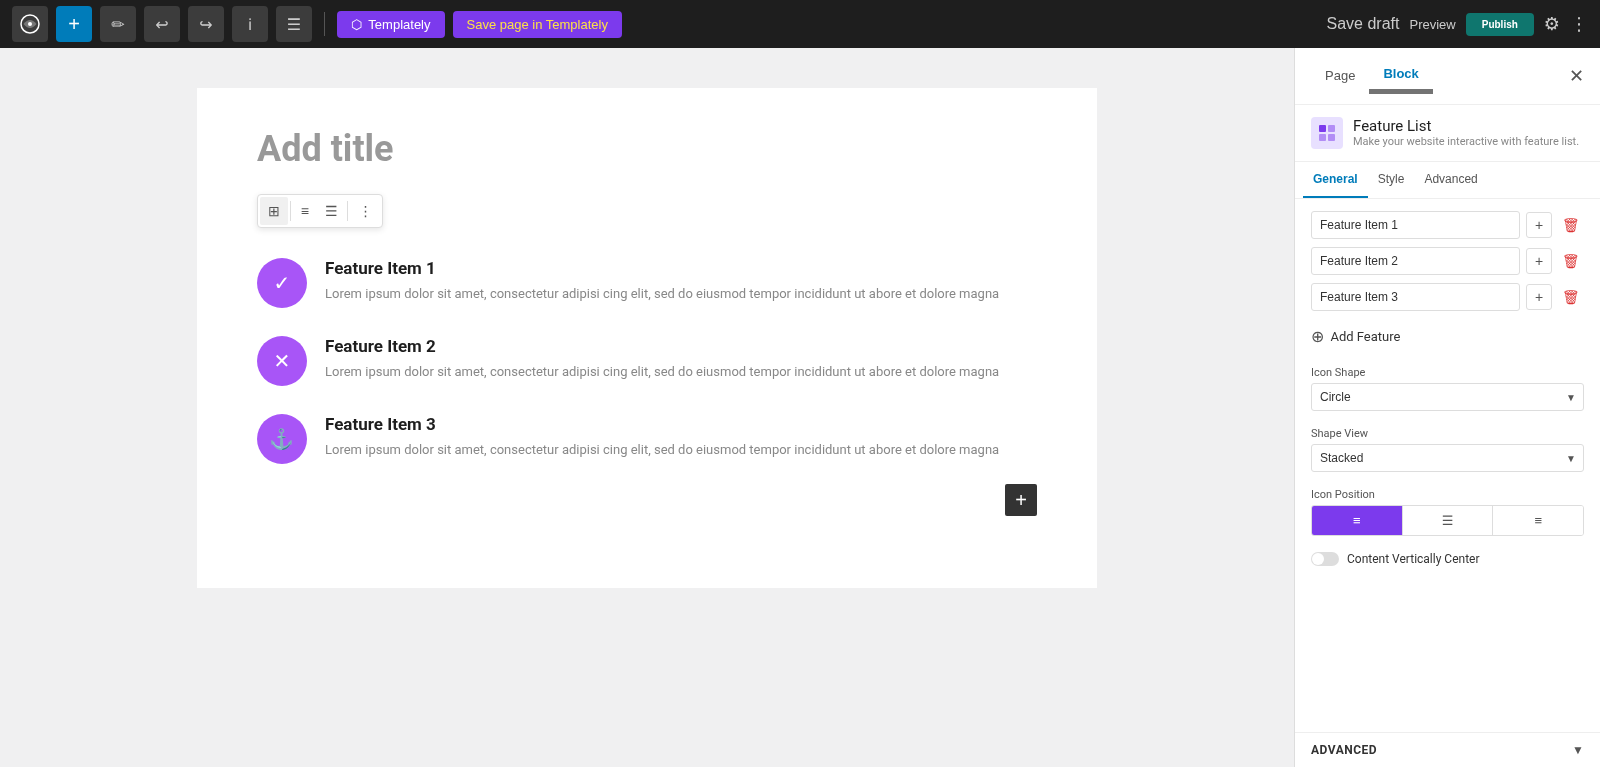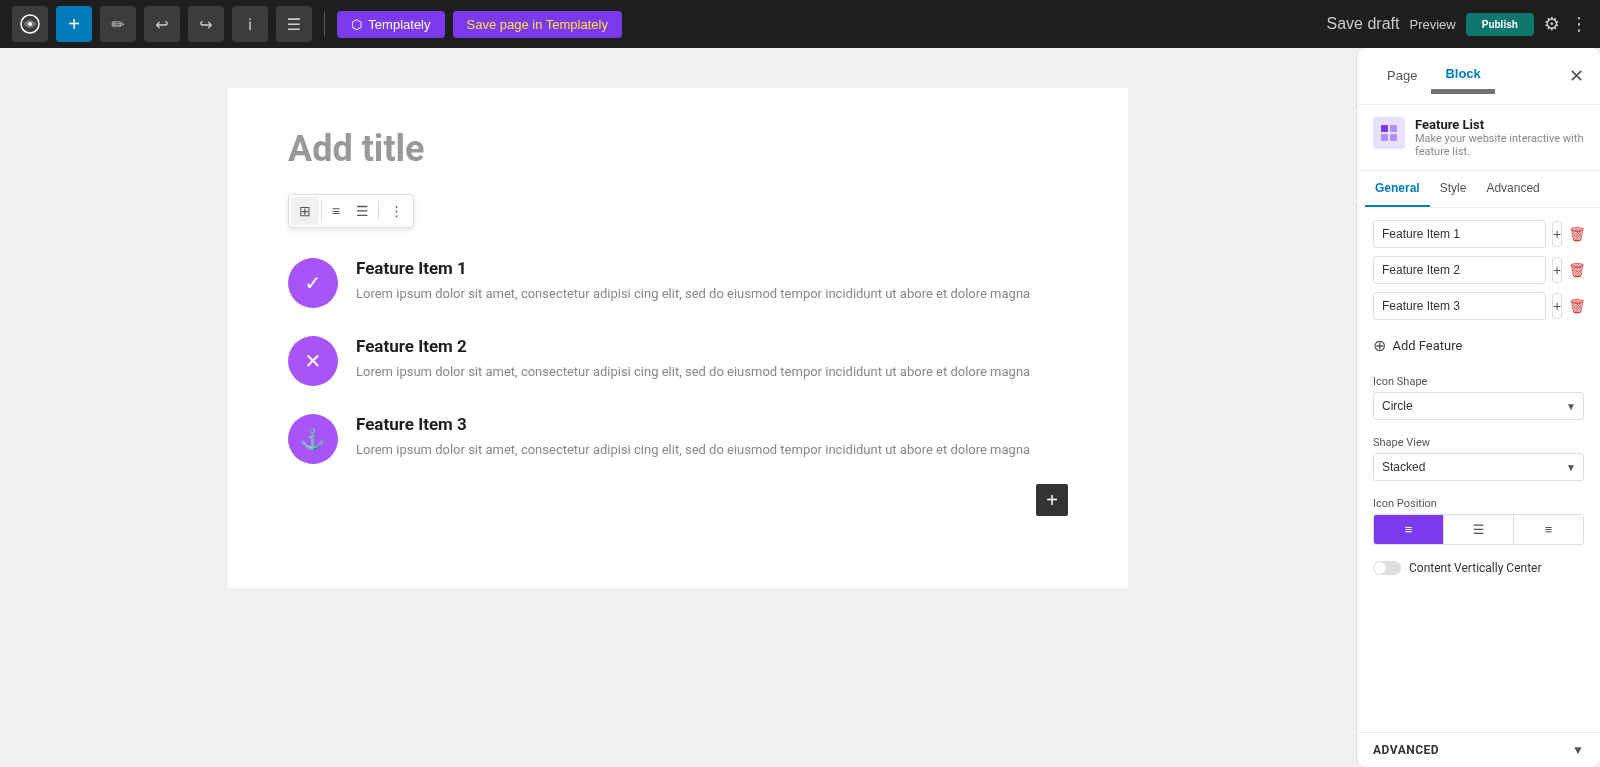--- a/index.html
+++ b/index.html
@@ -121,28 +121,27 @@
       width: 32px; height: 32px;
       background: #333; color: white;
       border: none; border-radius: 2px;
       font-size: 20px; cursor: pointer;
       display: flex; align-items: center; justify-content: center;
       margin-top: 20px; margin-left: auto;
     }
 
     
     .right-panel {
-      width: 244px;
+      width: 306px;
       background: white;
       border-left: 1px solid #ddd;
       display: flex;
       flex-direction: column;
       overflow-y: auto;
       flex-shrink: 0;
-      border-radius: 10px;
     }
 
     
     .panel-header {
       display: flex;
       align-items: center;
       justify-content: space-between;
       padding: 10px 16px;
       border-bottom: 1px solid #eee;
     }
@@ -164,21 +163,21 @@
       align-items: flex-start;
       gap: 10px;
     }
     .block-info-icon {
       width: 32px; height: 32px;
       background: #e8e0ff;
       border-radius: 4px;
       display: flex; align-items: center; justify-content: center;
       color: #7c3aed; font-size: 14px; flex-shrink: 0;
     }
-    .block-info-text .block-name { font-size: 13px; font-weight: 700; color: #1e1e1e; }
+    .block-info-text .block-name { font-size: 15px; font-weight: 400; color: #1e1e1e; }
     .block-info-text .block-desc { font-size: 11px; color: #888; }
 
     
     .settings-tabs {
       display: flex;
       border-bottom: 1px solid #eee;
       padding: 0 8px;
     }
     .settings-tab {
       background: none; border: none;

